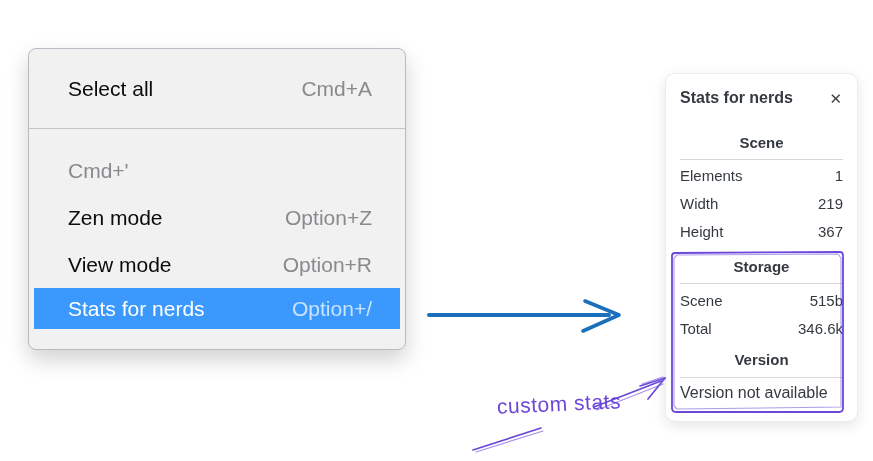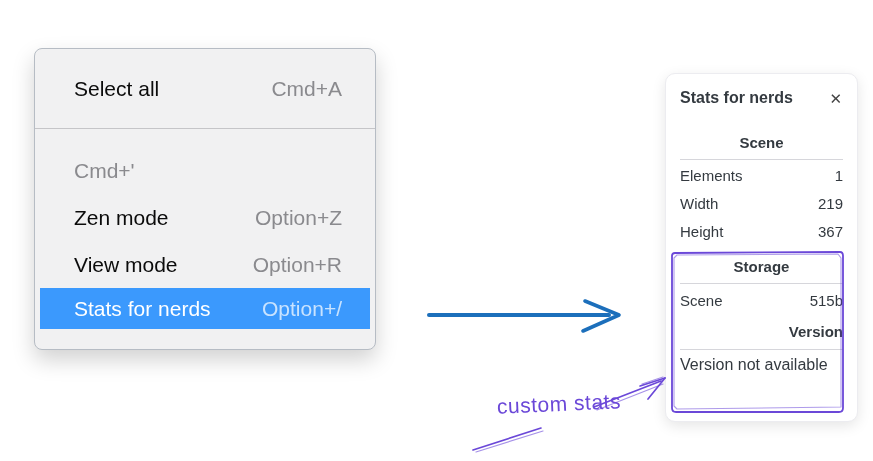--- a/index.html
+++ b/index.html
@@ -10,21 +10,21 @@
   }
   *{box-sizing:border-box;margin:0;padding:0;}
   body{
     width:873px;height:461px;position:relative;overflow:hidden;
     background:#ffffff;
     font-family:"Liberation Sans","DejaVu Sans",sans-serif;
   }
 
   
   .menu{
-    position:absolute;left:34px;top:48px;width:342px;height:302px;
+    position:absolute;left:28px;top:48px;width:378px;height:302px;
     background:#f1f1f2;
     border:1px solid #b6bcc4;border-radius:8px;
     box-shadow:0 10px 22px rgba(0,0,0,0.18);
     font-size:21px;color:#0b0b0b;overflow:hidden;
   }
   .m-row{
     height:47px;display:flex;justify-content:space-between;align-items:center;
     padding:0 33px 0 39px;cursor:default;
   }
   .m-row.first{height:79px;}
@@ -46,21 +46,21 @@
   }
   .p-header{height:22px;display:flex;justify-content:space-between;align-items:center;}
   .p-title{font-weight:700;font-size:16px;}
   .p-close{
     font-size:15px;color:#444;line-height:1;cursor:pointer;
     background:none;border:none;font-family:inherit;padding:0 1px;
   }
   .p-h3{height:20px;line-height:20px;text-align:center;font-weight:700;font-size:15px;}
   .p-h3.scene{margin-top:24px;}
   .p-h3.storage{margin-top:12px;}
-  .p-h3.version{margin-top:8px;text-align:right;}
+  .p-h3.version{margin-top:8px;}
   .p-hr{border:none;border-top:1px solid #d6d6db;margin-top:6px;}
   .p-hr.version{margin-top:7px;}
   .p-rows{margin-top:1px;}
   .p-rows.storage{margin-top:2px;}
   .p-row{height:28px;display:flex;justify-content:space-between;align-items:center;}
   .p-row .val{text-align:right;}
   .p-note{margin-top:2px;height:26px;display:flex;align-items:center;font-size:16px;}
 
   
   .overlay{
@@ -128,20 +128,24 @@
     </div>
   </div>
 
   <div class="p-h3 storage">Storage</div>
   <hr class="p-hr">
   <div class="p-rows storage">
     <div class="p-row">
       <span>Scene</span>
       <span class="val">515b</span>
     </div>
+    <div class="p-row">
+      <span>Total</span>
+      <span class="val">346.6k</span>
+    </div>
   </div>
 
   <div class="p-h3 version">Version</div>
   <hr class="p-hr version">
   <div class="p-note">Version not available</div>
 </div>
 
 <svg class="overlay" viewBox="0 0 873 461" xmlns="http://www.w3.org/2000/svg">
 
   <g>

